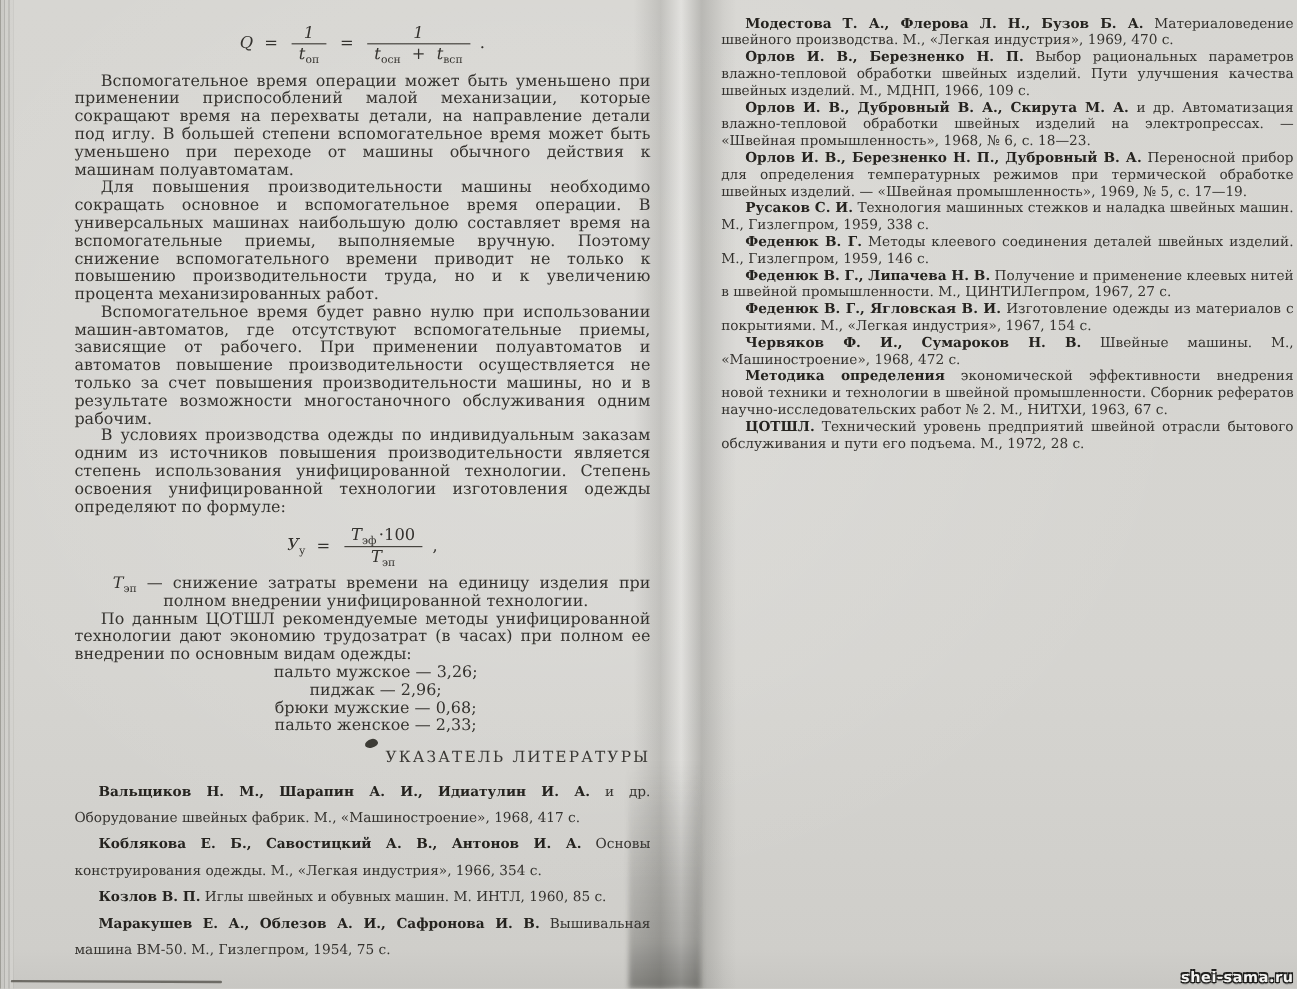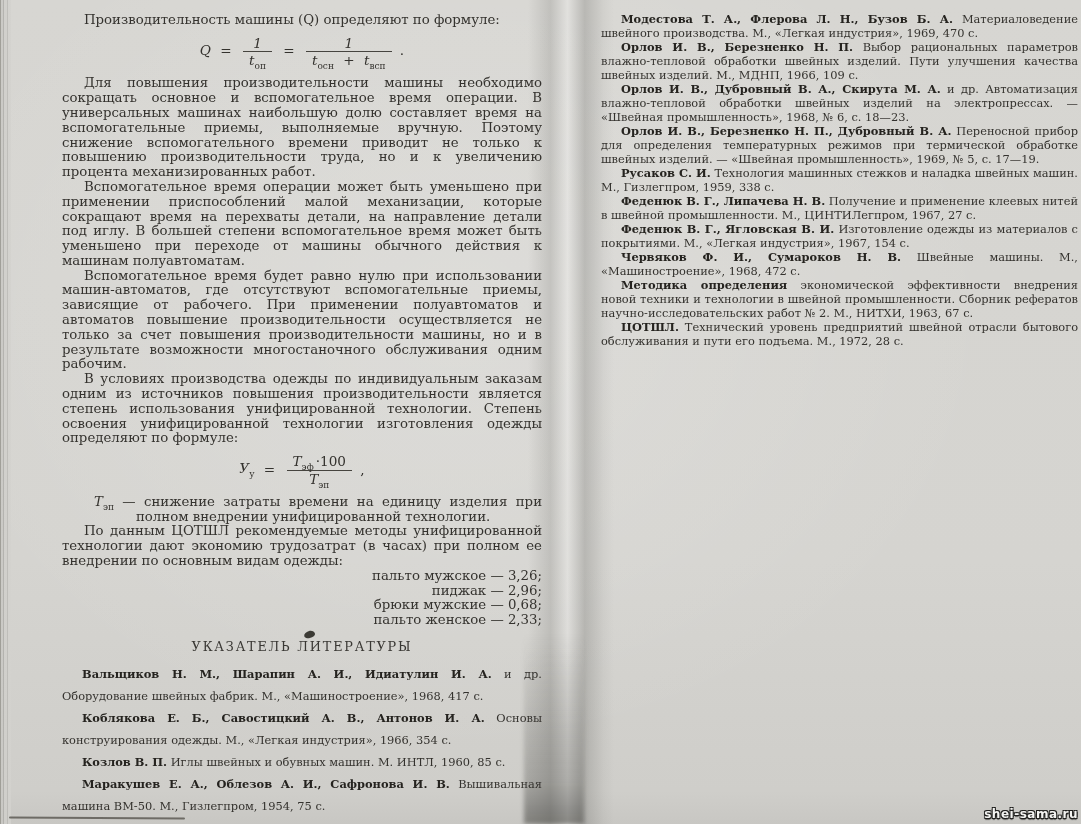--- a/index.html
+++ b/index.html
@@ -55,23 +55,23 @@
   .frac .bot{display:block;padding:1px 6px 0;line-height:1.05;}
   sub{font-size:9px;font-style:normal;line-height:0;}
   .tail{font-style:normal;margin-left:2px;}
   
   .where{margin:1px 0 0;}
   .where-item{padding-left:74px;text-indent:-74px;margin:0;}
   .where-item.second{text-indent:-42px;}
   .where-item i{font-style:italic;}
   
   .savings{margin:0;}
-  .savings div{padding-left:22px;text-align:right;}
+  .savings div{padding-left:22px;text-align:center;}
   
-  .lit-heading{margin:12px 0 8px;text-align:center;text-indent:0;
+  .lit-heading{margin:12px 0 8px;text-align:right;text-indent:0;
     font-size:12.8px;letter-spacing:1.8px;color:#3a3834;position:relative;}
   .ink-blot{
     position:absolute;left:50.5%;top:-9px;width:11px;height:7px;background:#3c3b35;
     border-radius:60% 40% 55% 45%/55% 60% 40% 45%;transform:rotate(-14deg);
   }
   
   .bib{margin:0;text-indent:20px;font-size:11.4px;line-height:22px;}
   .bib b{font-weight:bold;color:#25231f;}
   .col.right .bib{line-height:14.0px;}
   
@@ -86,41 +86,40 @@
 </head>
 <body>
 
 <div class="photo">
   <div class="edge-left"></div>
   <div class="gutter"></div>
   <div class="gutter-bottom"></div>
   <div class="bottom-edge-line"></div>
 
   <div class="col left">
-    <p class="body">Производительность машины (Q) определяют по формуле:</p>
 
     <div class="formula">
       <i>Q</i>
       <span class="op">=</span>
       <span class="frac">
         <span class="top">1</span>
         <span class="bot"><i>t</i><sub>оп</sub></span>
       </span>
       <span class="op">=</span>
       <span class="frac">
         <span class="top">1</span>
         <span class="bot"><i>t</i><sub>осн</sub>
           <span class="op">+</span>
           <i>t</i><sub>всп</sub></span>
       </span>
       <span class="tail">.</span>
     </div>
 
+    <p class="body">Вспомогательное время операции может быть уменьшено при применении приспособлений малой механизации, которые сокращают время на перехваты детали, на направление детали под иглу. В большей степени вспомогательное время может быть уменьшено при переходе от машины обычного действия к машинам полуавтоматам.</p>
     <p class="body">Для повышения производительности машины необходимо сокращать основное и вспомогательное время операции. В универсальных машинах наибольшую долю составляет время на вспомогательные приемы, выполняемые вручную. Поэтому снижение вспомогательного времени приводит не только к повышению производительности труда, но и к увеличению процента механизированных работ.</p>
-    <p class="body">Вспомогательное время операции может быть уменьшено при применении приспособлений малой механизации, которые сокращают время на перехваты детали, на направление детали под иглу. В большей степени вспомогательное время может быть уменьшено при переходе от машины обычного действия к машинам полуавтоматам.</p>
     <p class="body">Вспомогательное время будет равно нулю при использовании машин-автоматов, где отсутствуют вспомогательные приемы, зависящие от рабочего. При применении полуавтоматов и автоматов повышение производительности осуществляется не только за счет повышения производительности машины, но и в результате возможности многостаночного обслуживания одним рабочим.</p>
     <p class="body">В условиях производства одежды по индивидуальным заказам одним из источников повышения производительности является степень использования унифицированной технологии. Степень освоения унифицированной технологии изготовления одежды определяют по формуле:</p>
 
     <div class="formula">
       <i>У</i><sub>у</sub>
       <span class="op">=</span>
       <span class="frac">
         <span class="top"><i>Т</i><sub>эф</sub><span class="tail">·100</span></span>
         <span class="bot"><i>Т</i><sub>эп</sub></span>
       </span>
@@ -153,20 +152,21 @@
     <p class="bib"><b>Маракушев Е. А., Облезов А. И., Сафронова И. В.</b><span> Вышивальная машина ВМ-50. М., Гизлегпром, 1954, 75 с.</span></p>
 
   </div>
 
   <div class="col right">
     <p class="bib"><b>Модестова Т. А., Флерова Л. Н., Бузов Б. А.</b><span> Материаловедение швейного производства. М., «Легкая индустрия», 1969, 470 с.</span></p>
     <p class="bib"><b>Орлов И. В., Березненко Н. П.</b><span> Выбор рациональных параметров влажно-тепловой обработки швейных изделий. Пути улучшения качества швейных изделий. М., МДНП, 1966, 109 с.</span></p>
     <p class="bib"><b>Орлов И. В., Дубровный В. А., Скирута М. А.</b><span> и др. Автоматизация влажно-тепловой обработки швейных изделий на электропрессах. — «Швейная промышленность», 1968, № 6, с. 18—23.</span></p>
     <p class="bib"><b>Орлов И. В., Березненко Н. П., Дубровный В. А.</b><span> Переносной прибор для определения температурных режимов при термической обработке швейных изделий. — «Швейная промышленность», 1969, № 5, с. 17—19.</span></p>
     <p class="bib"><b>Русаков С. И.</b><span> Технология машинных стежков и наладка швейных машин. М., Гизлегпром, 1959, 338 с.</span></p>
+    <p class="bib"><b>Феденюк В. Г.</b><span> Методы клеевого соединения деталей швейных изделий. М., Гизлегпром, 1959, 146 с.</span></p>
     <p class="bib"><b>Феденюк В. Г., Липачева Н. В.</b><span> Получение и применение клеевых нитей в швейной промышленности. М., ЦИНТИЛегпром, 1967, 27 с.</span></p>
     <p class="bib"><b>Феденюк В. Г., Ягловская В. И.</b><span> Изготовление одежды из материалов с покрытиями. М., «Легкая индустрия», 1967, 154 с.</span></p>
     <p class="bib"><b>Червяков Ф. И., Сумароков Н. В.</b><span> Швейные машины. М., «Машиностроение», 1968, 472 с.</span></p>
     <p class="bib"><b>Методика определения</b><span> экономической эффективности внедрения новой техники и технологии в швейной промышленности. Сборник рефератов научно-исследовательских работ № 2. М., НИТХИ, 1963, 67 с.</span></p>
     <p class="bib"><b>ЦОТШЛ.</b><span> Технический уровень предприятий швейной отрасли бытового обслуживания и пути его подъема. М., 1972, 28 с.</span></p>
   </div>
 
   <div class="watermark">shei-sama.ru</div>
 </div>
 

